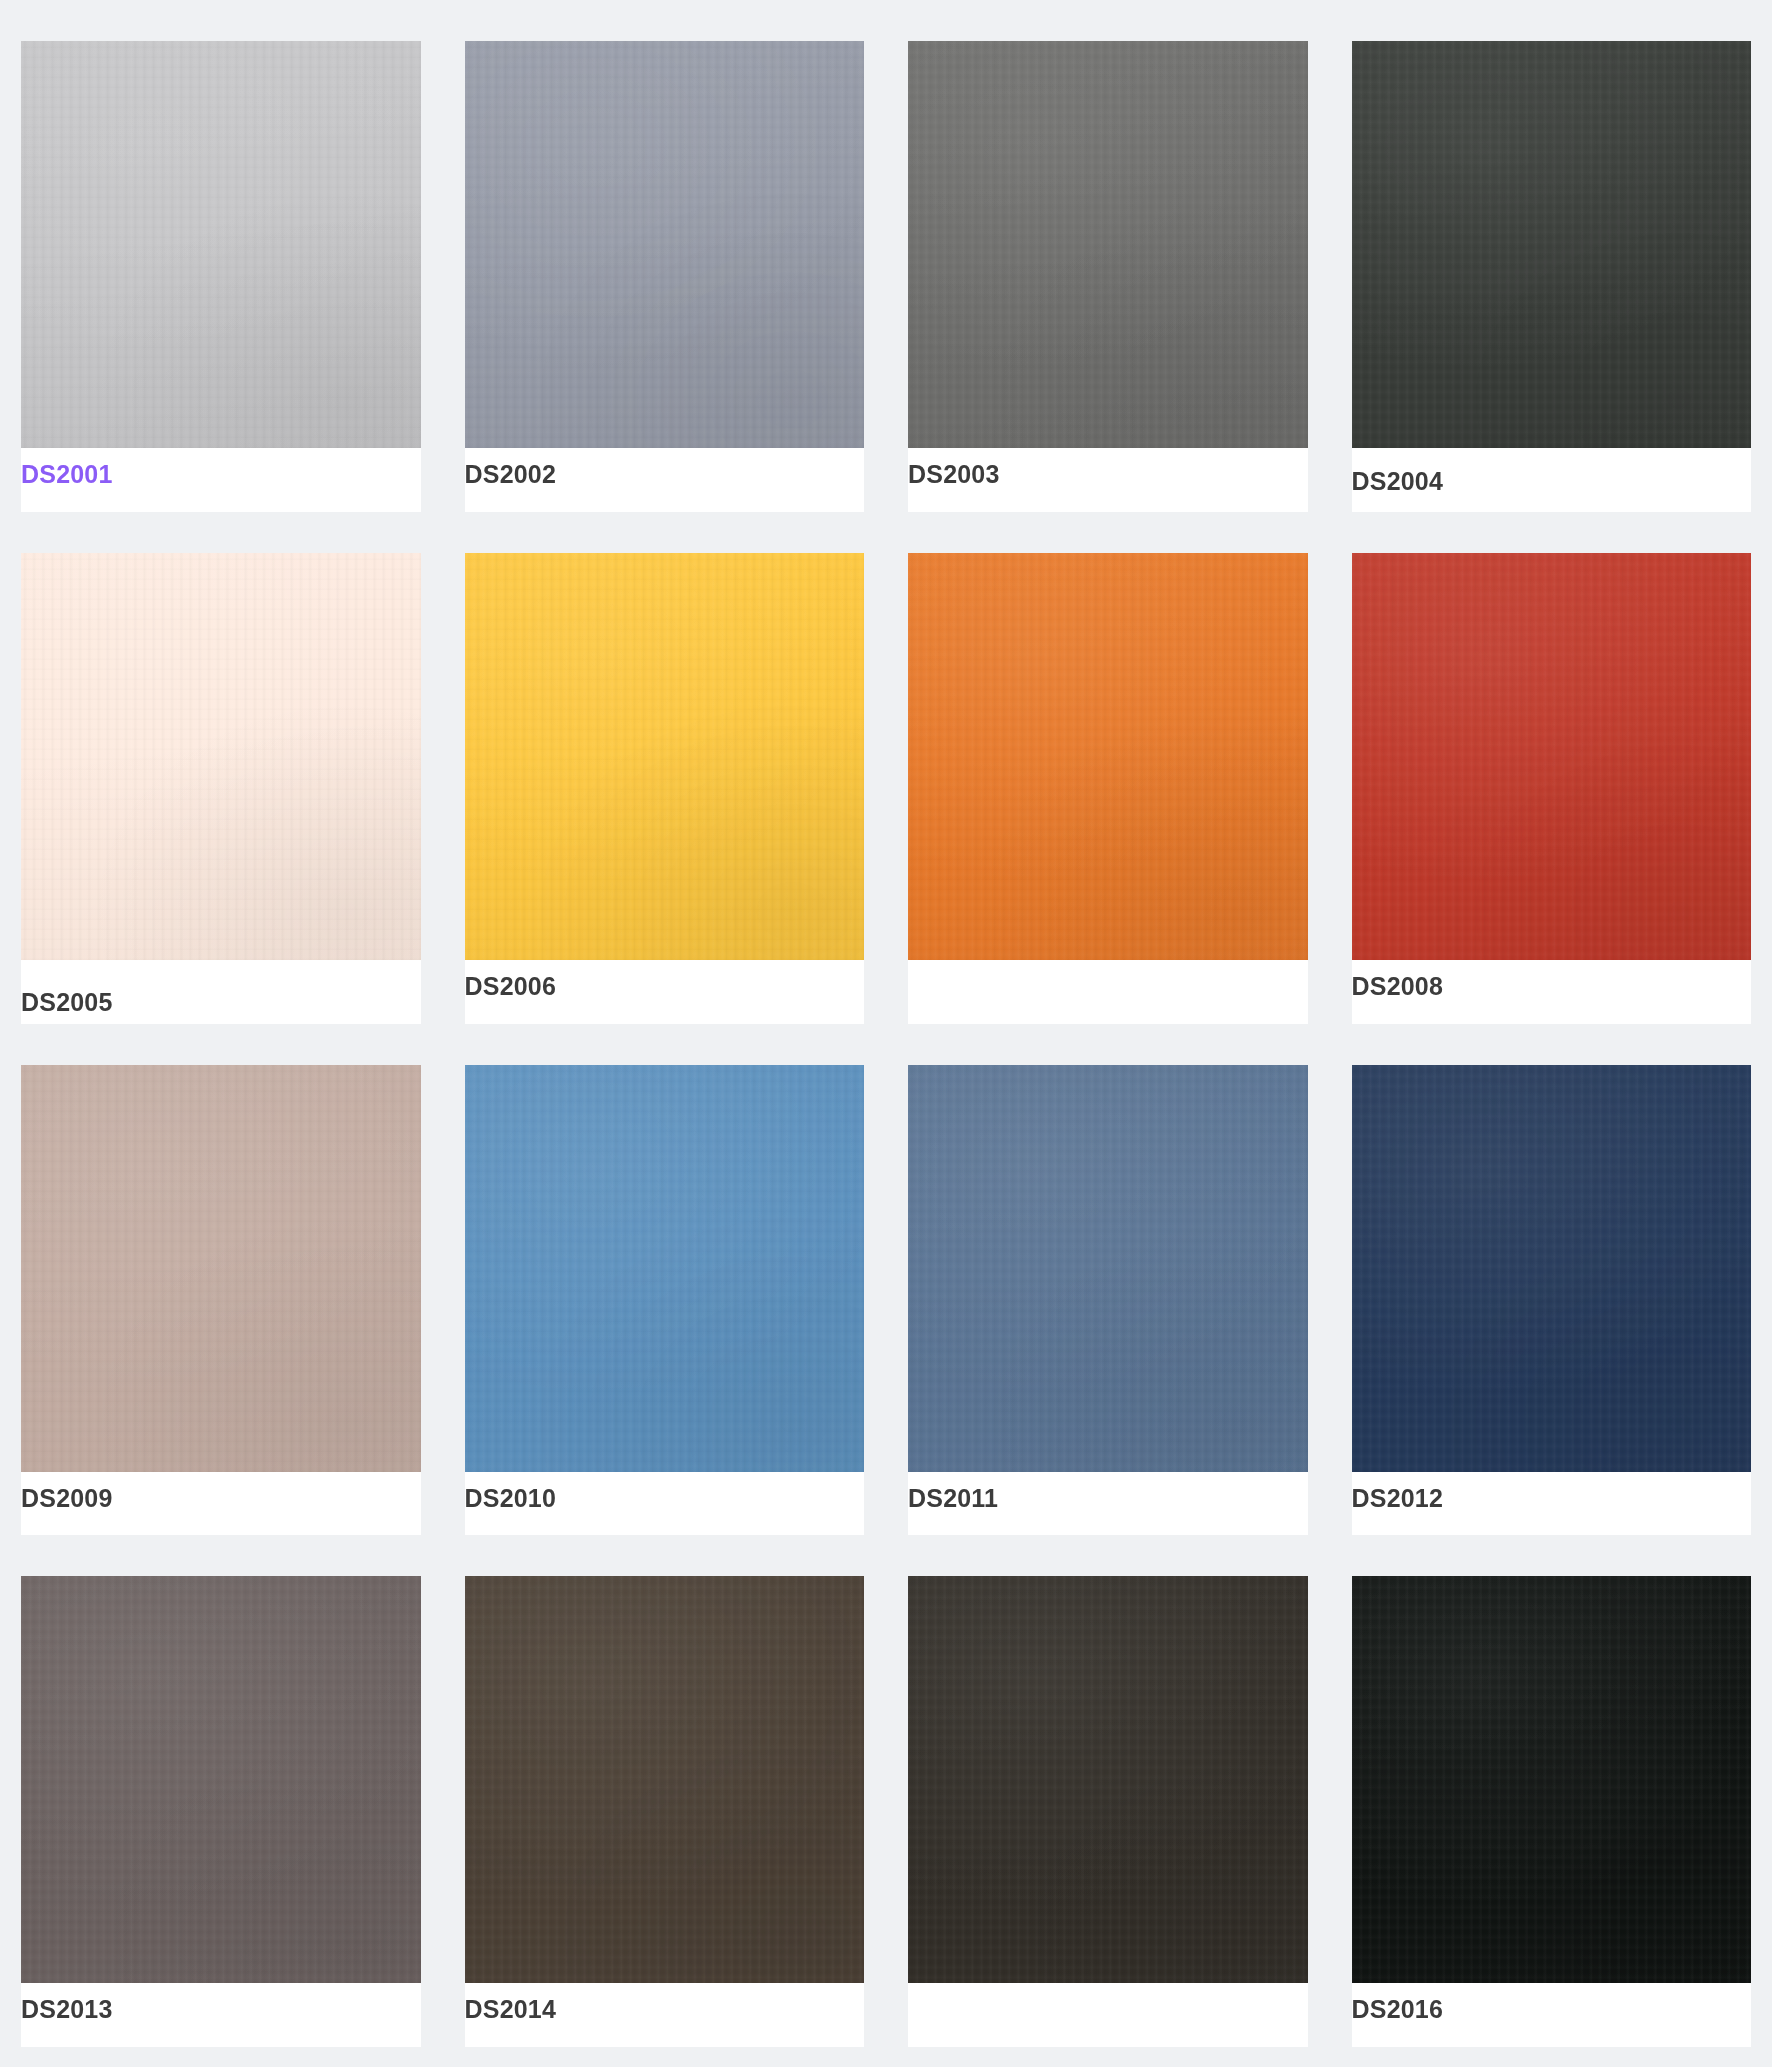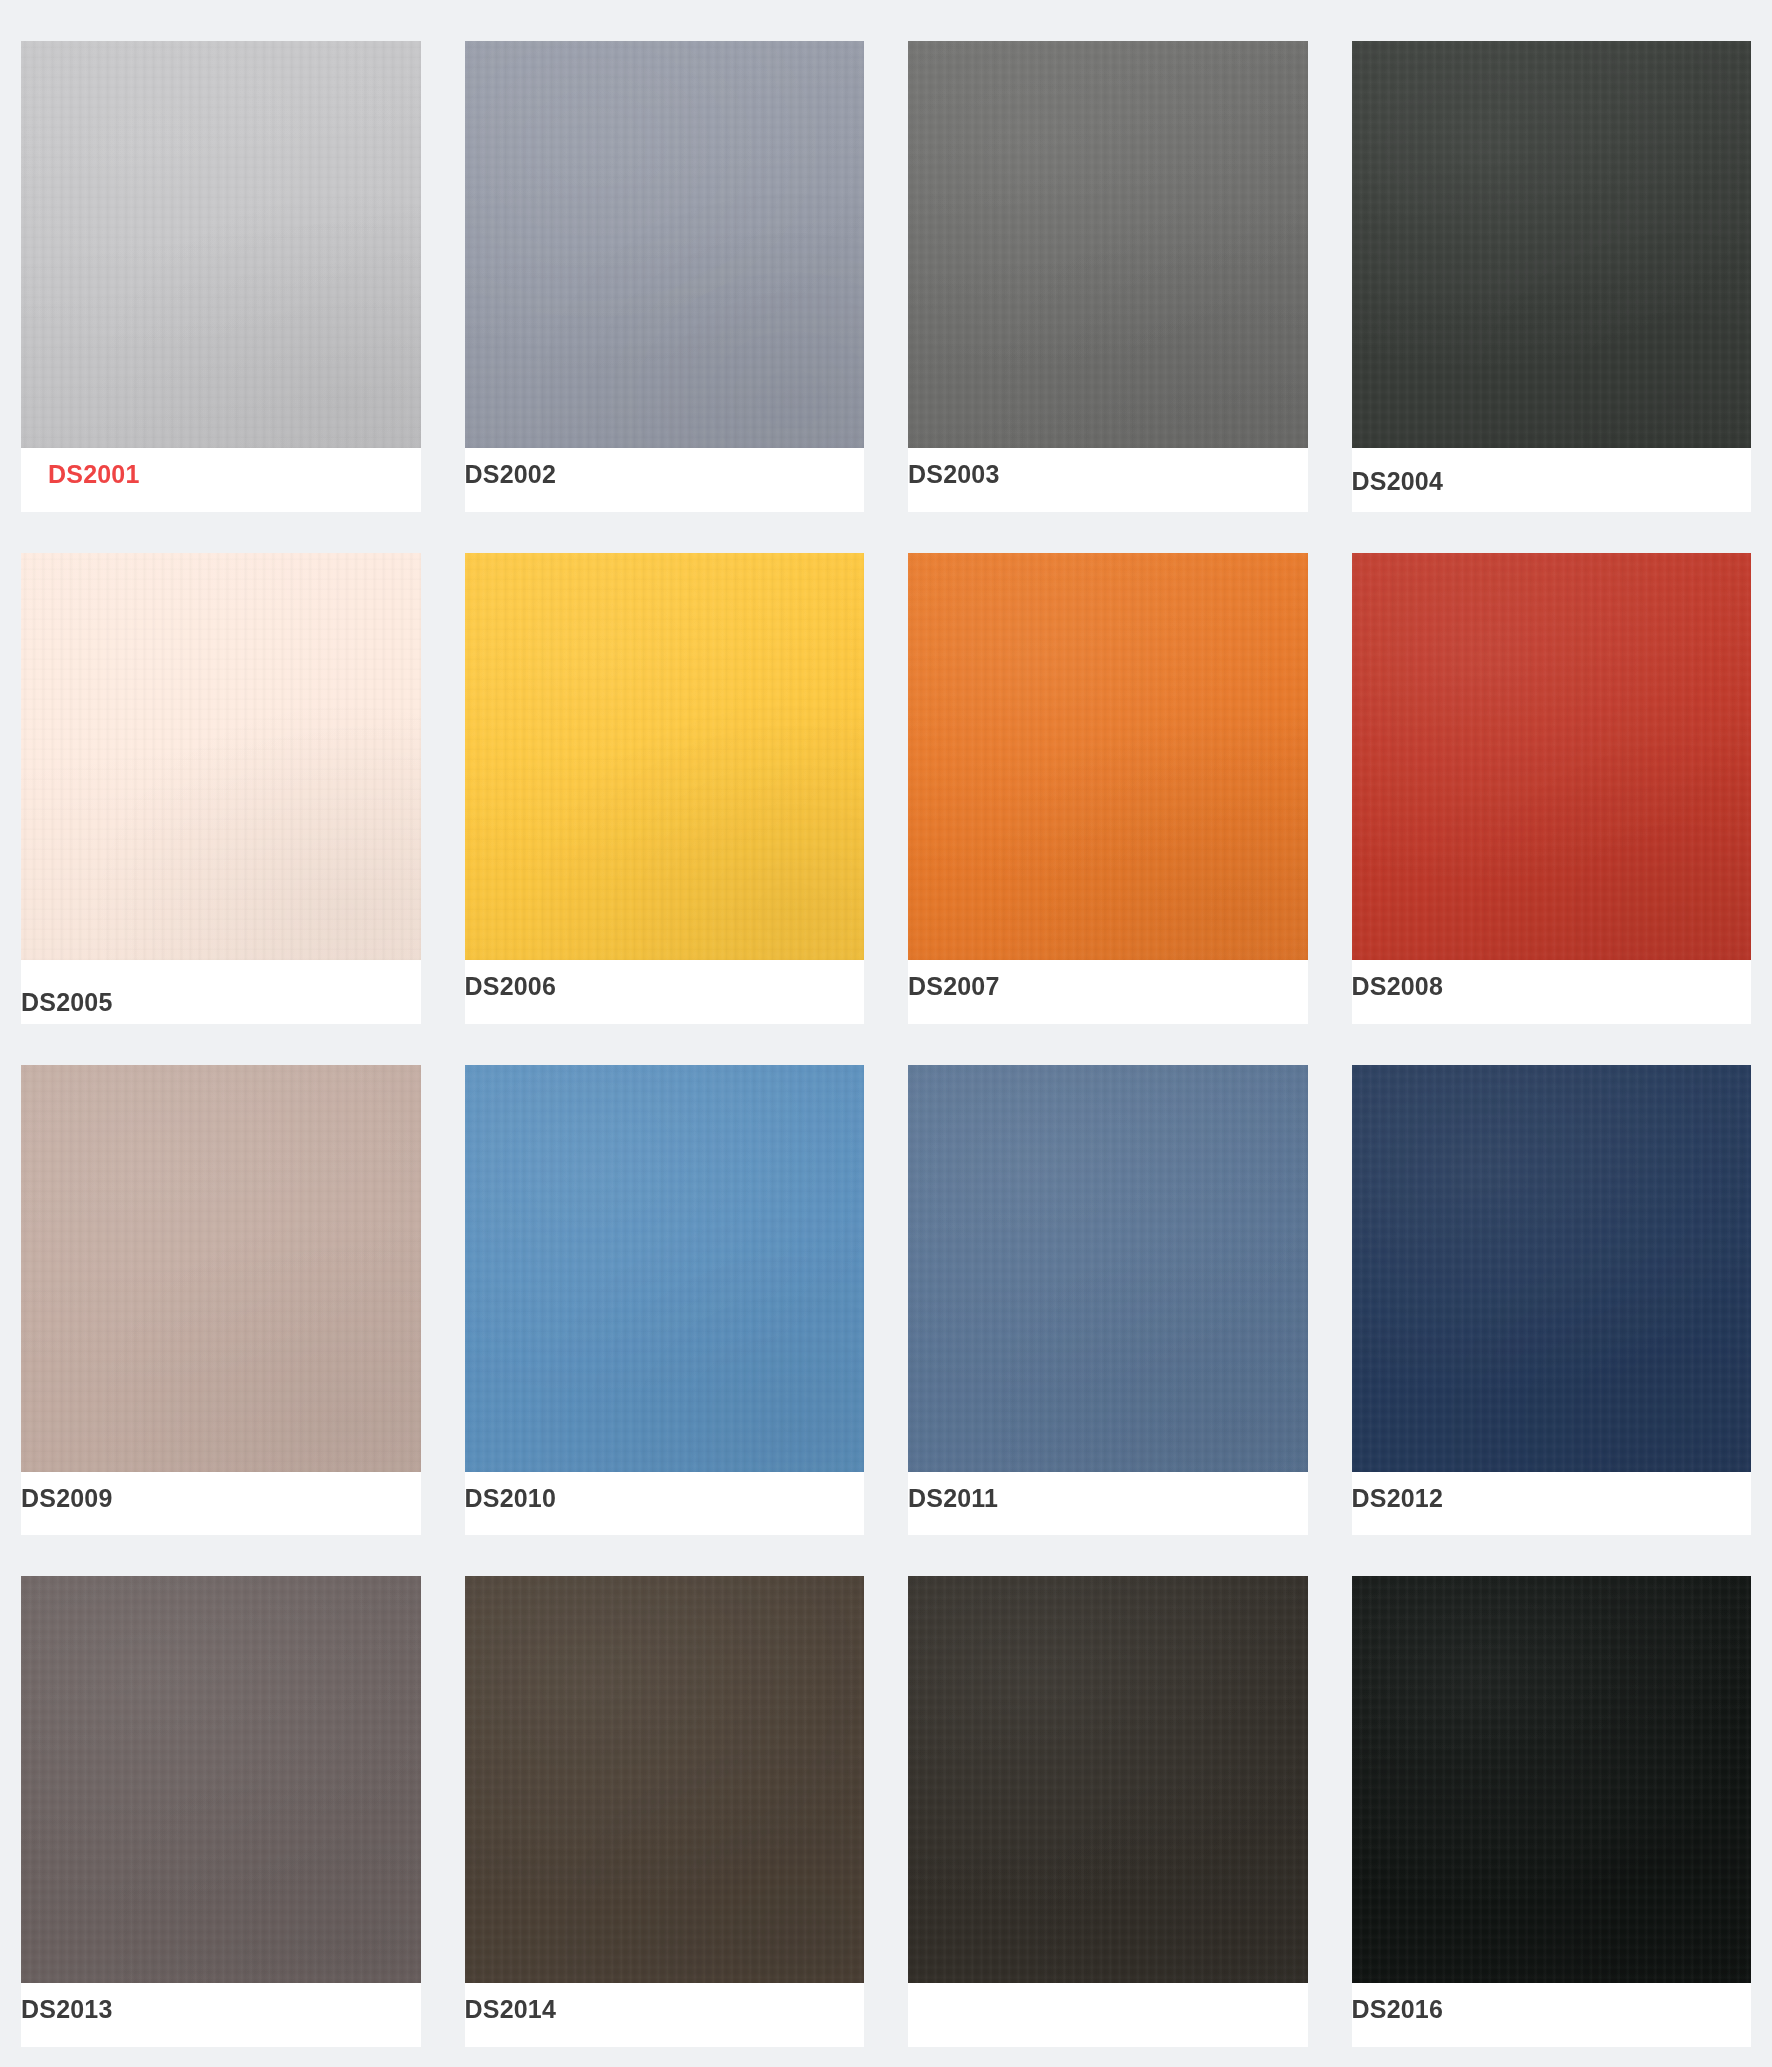--- a/index.html
+++ b/index.html
@@ -86,21 +86,21 @@
     white-space: nowrap;
   }
 </style>
 </head>
 <body>
 
 <div id="swatch-grid" style="background: rgb(239, 241, 243);">
     <div class="swatch-card" style="background: rgb(255, 255, 255);">
       <div class="swatch-color" style="background-color: rgb(198, 198, 200);"></div>
       <div class="swatch-label-bar">
-        <span class="swatch-label" style="color: #ef4444; margin-left: 27px;">DS2001</span>
+        <span class="swatch-label" style="color: #8b5cf6;">DS2001</span>
       </div>
     </div>
     <div class="swatch-card" style="background: rgb(255, 255, 255);">
       <div class="swatch-color" style="background-color: rgb(150, 155, 168);"></div>
       <div class="swatch-label-bar">
         <span class="swatch-label" style="color: rgb(60, 60, 60);">DS2002</span>
       </div>
     </div>
     <div class="swatch-card" style="background: #0ea5e9;">
       <div class="swatch-color" style="background-color: rgb(110, 110, 108);"></div>
@@ -121,23 +121,20 @@
       </div>
     </div>
     <div class="swatch-card" style="background: rgb(255, 255, 255);">
       <div class="swatch-color" style="background-color: rgb(253, 200, 64);"></div>
       <div class="swatch-label-bar">
         <span class="swatch-label" style="color: rgb(60, 60, 60);">DS2006</span>
       </div>
     </div>
     <div class="swatch-card" style="background: rgb(255, 255, 255);">
       <div class="swatch-color" style="background-color: rgb(232, 121, 42);"></div>
-      <div class="swatch-label-bar">
-        <span class="swatch-label" style="color: rgb(60, 60, 60);">DS2007</span>
-      </div>
     </div>
     <div class="swatch-card" style="background: rgb(255, 255, 255);">
       <div class="swatch-color" style="background-color: rgb(192, 57, 42);"></div>
       <div class="swatch-label-bar">
         <span class="swatch-label" style="color: rgb(60, 60, 60);">DS2008</span>
       </div>
     </div>
     <div class="swatch-card" style="background: rgb(255, 255, 255);">
       <div class="swatch-color" style="background-color: rgb(196, 173, 163);"></div>
       <div class="swatch-label-bar">

